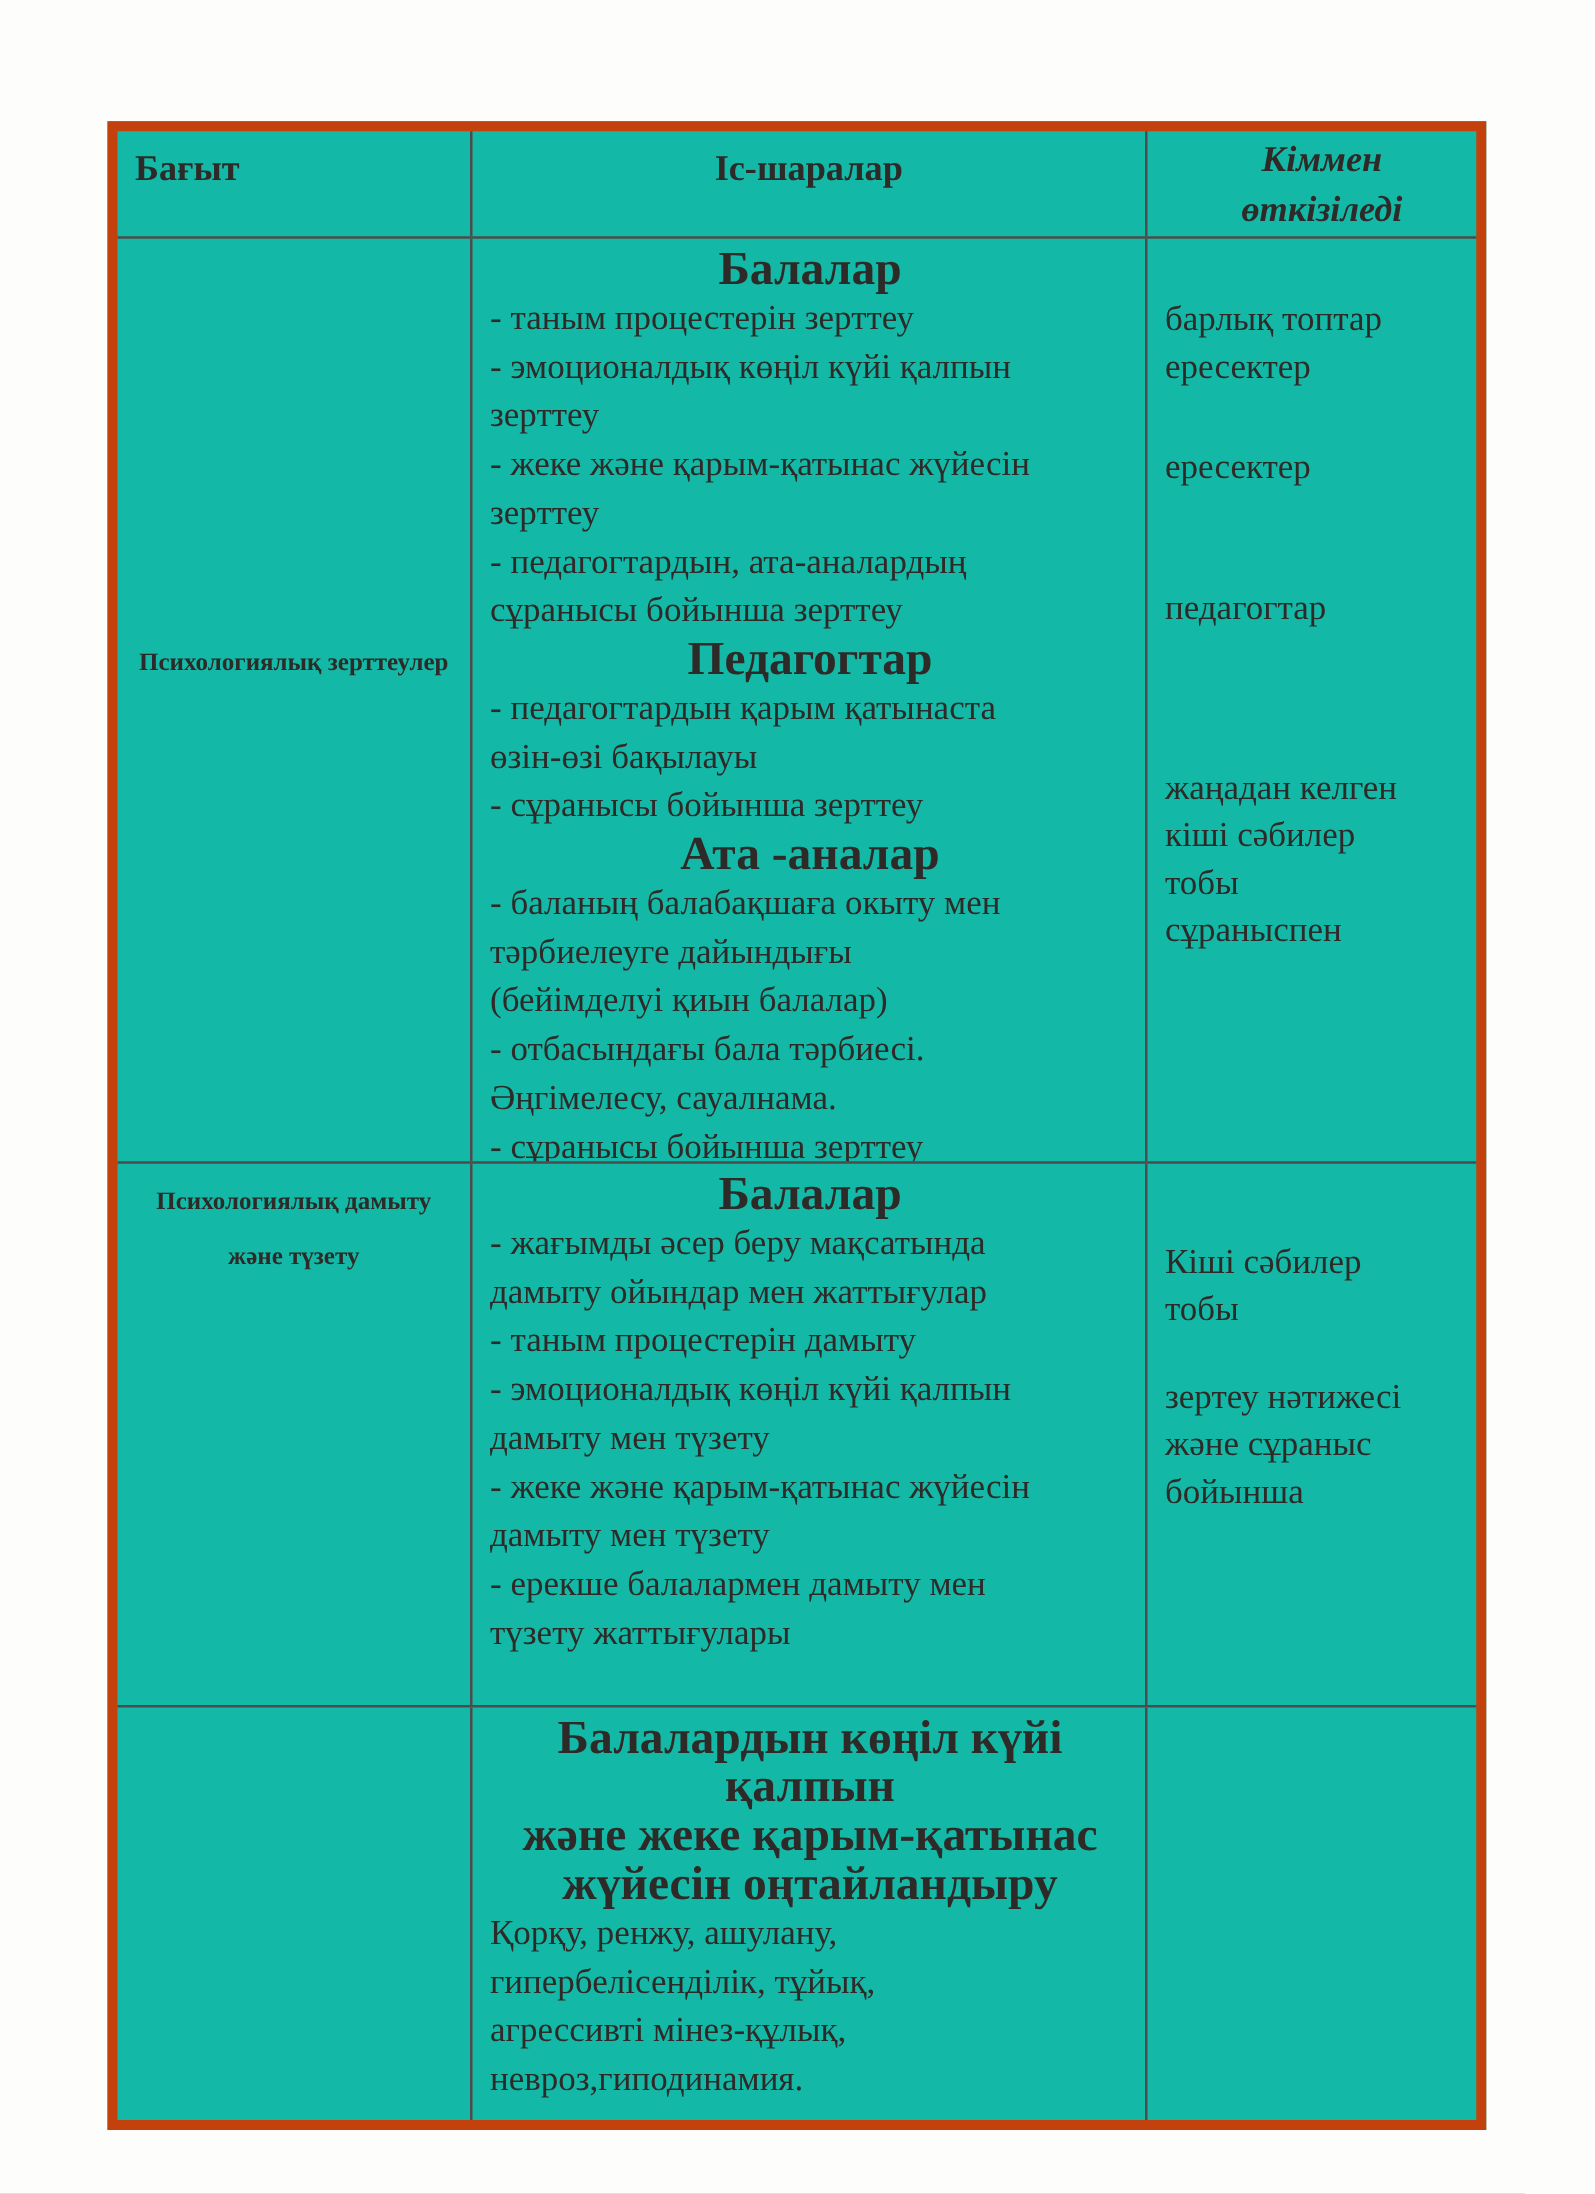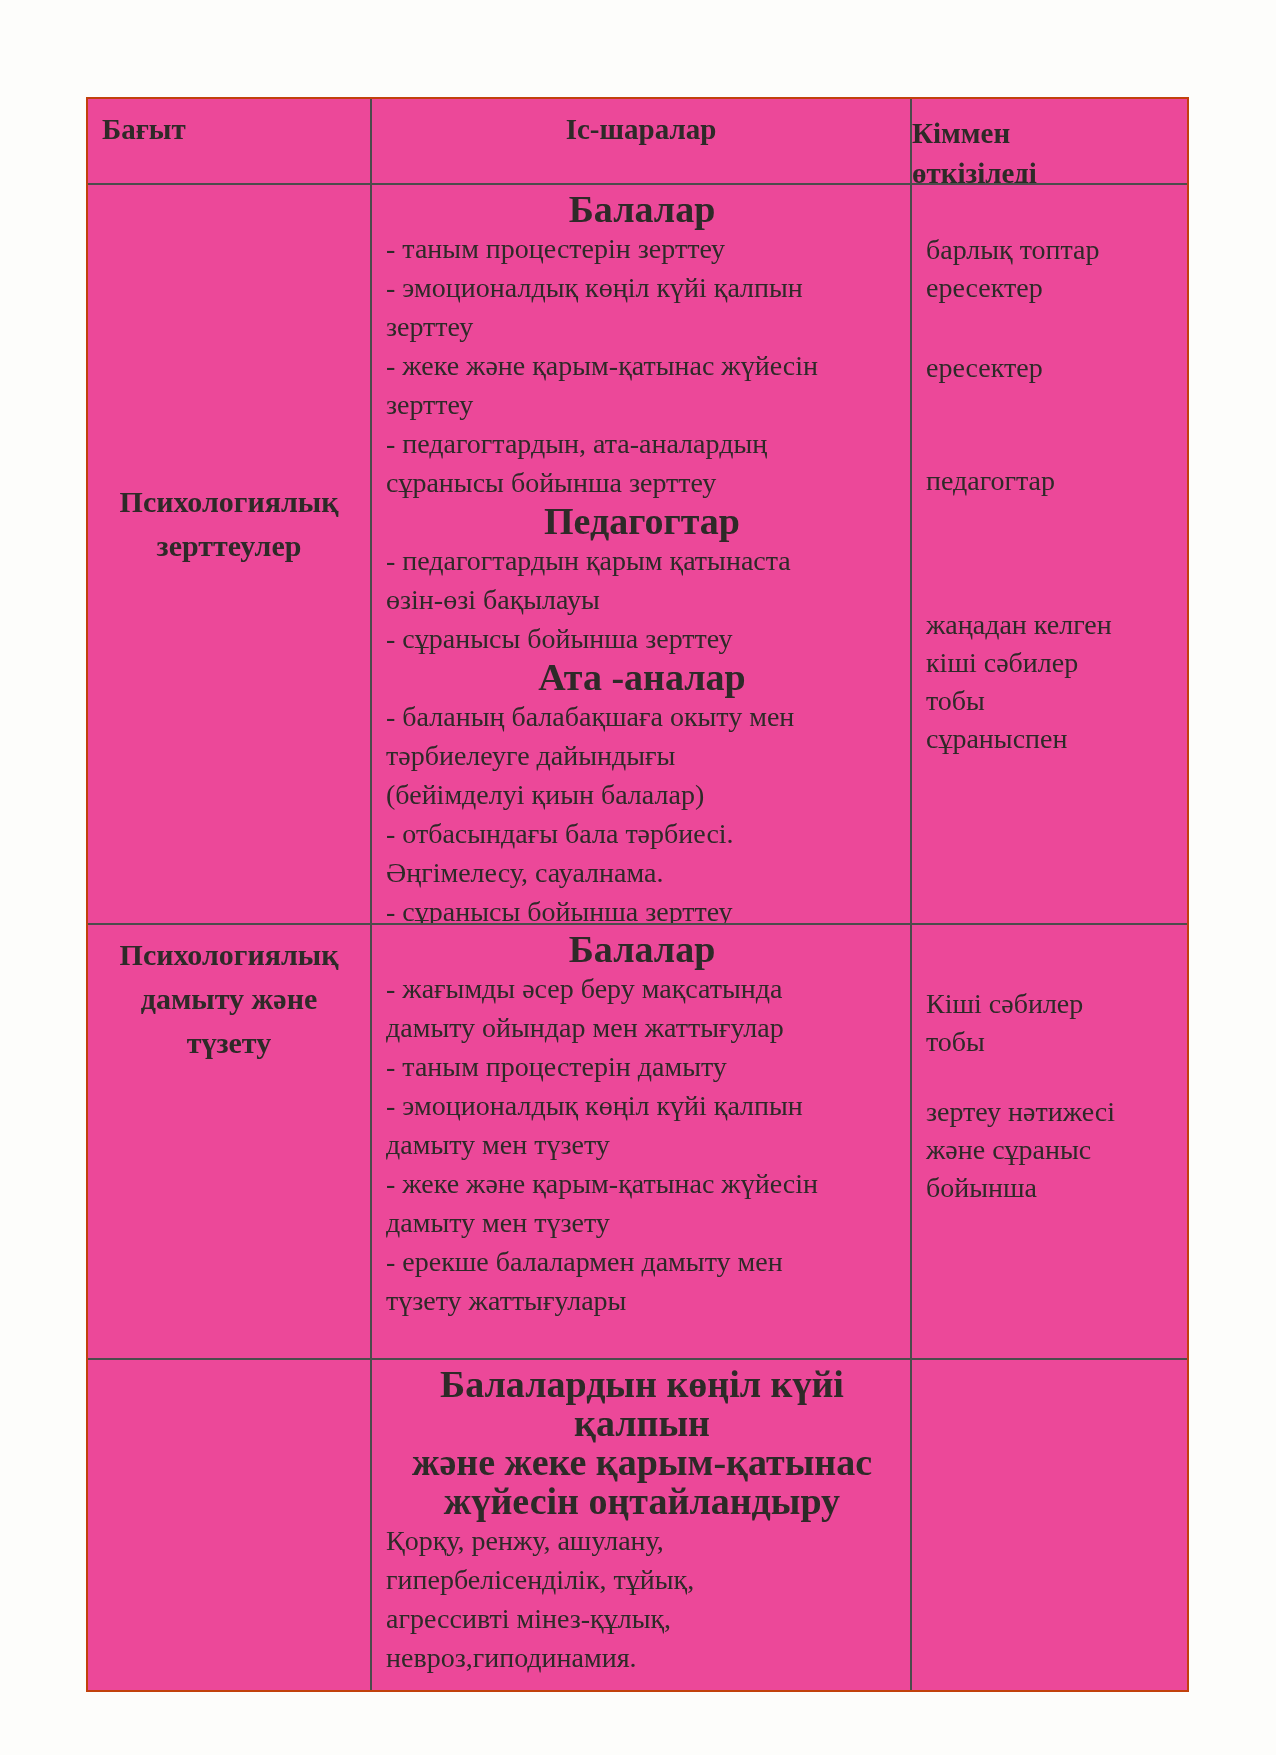--- a/index.html
+++ b/index.html
@@ -8,43 +8,43 @@
     position:relative;
     background:#fdfdfb;
     color:#2e2a28;
     font-family:"Liberation Serif","DejaVu Serif",serif;
     overflow:hidden;
   }
   .scan-table {
     position:absolute;
     left:86px; top:97px;
     width:1103px;
-    border:2px solid #c2410c;
-    background:#ec4899;
+    border:8px solid #c2410c;
+    background:#14b8a6;
   }
   .row {
     display:grid;
     grid-template-columns:284px 540px 279px;
     border-bottom:2px solid #4c4c4c;
   }
   .row:last-child { border-bottom:none; }
   .cell { border-right:2px solid #4c4c4c; overflow:hidden; }
   .cell:last-child { border-right:none; }
 
   
   .header-row { height:86px; }
   .h-cell { font-weight:bold; font-size:29px; }
   .h-dir { padding:14px 0 0 14px; }
   .h-act { text-align:center; padding-top:14px; }
-  .h-who { text-align:left; padding-top:14px; line-height:40px; }
+  .h-who { text-align:center; padding-top:3px; line-height:40px;font-style:italic; }
   .h-who span { display:inline-block; max-width:195px; }
 
   
   .dir-cell {
-    font-weight:bold; font-size:30px; line-height:44px;
+    font-weight:bold; font-size:20px; line-height:44px;
     text-align:center; padding-left:10px; padding-right:10px;
   }
   .dir-center { display:flex; align-items:center; justify-content:center; padding-bottom:60px; }
   .dir-top { padding-top:8px; }
 
   
   .act-cell { font-size:28px; line-height:39px; padding:5px 12px 0 14px; }
   .act-heading { font-weight:bold; font-size:38px; text-align:center; }
 
   

